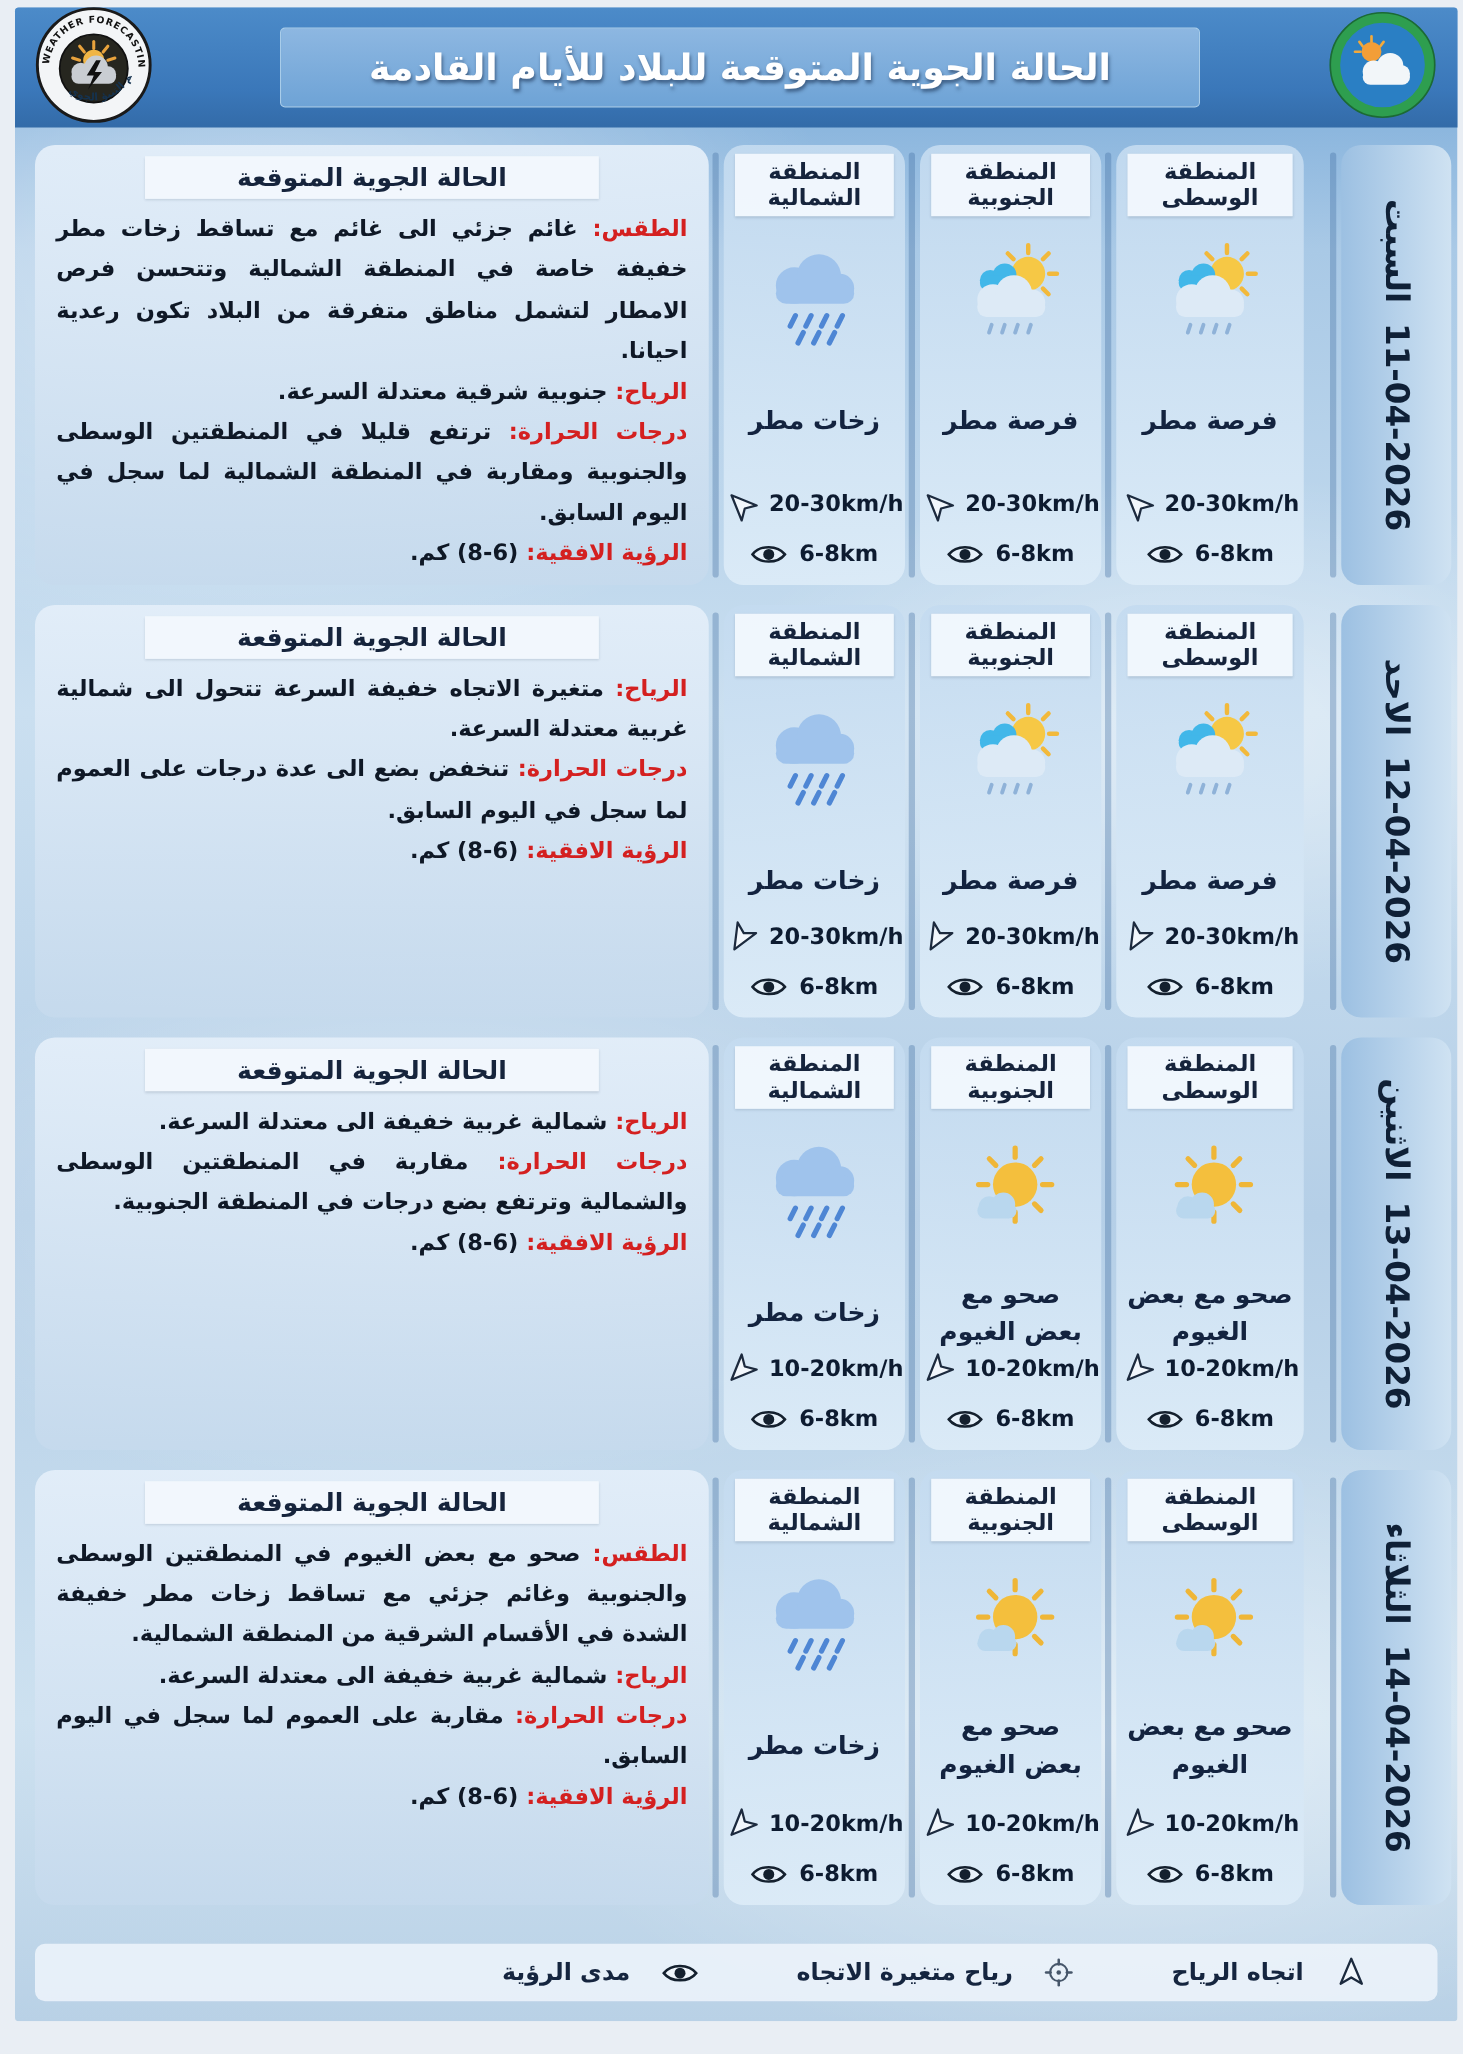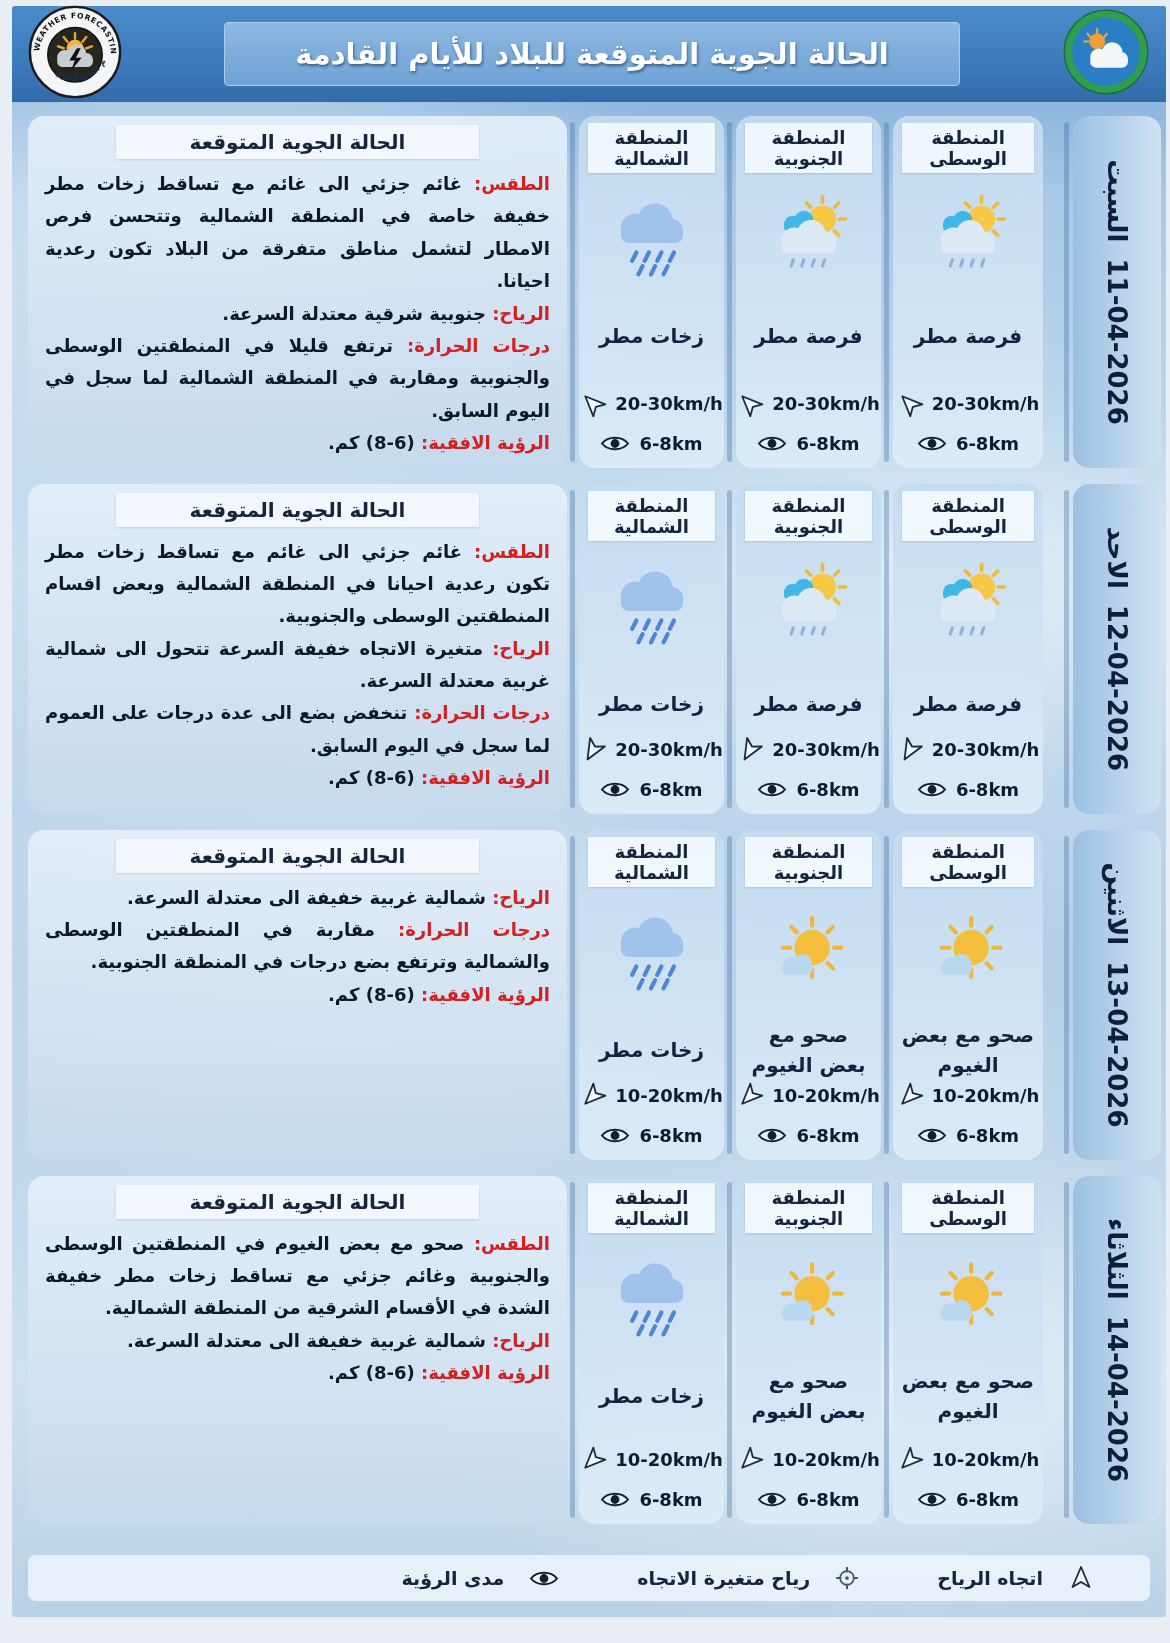--- a/index.html
+++ b/index.html
@@ -332,21 +332,20 @@
       </div>
     </div>
 
   </section>
 
   <section class="day-row">
 
     <div class="panel forecast-panel">
       <div class="pill">الحالة الجوية المتوقعة</div>
       <div class="forecast-text">
-        <div class="f-line"><span class="lbl">الطقس:</span> <span>غائم جزئي الى غائم مع تساقط زخات مطر تكون رعدية احيانا في المنطقة الشمالية وبعض اقسام المنطقتين الوسطى والجنوبية.</span></div>
         <div class="f-line"><span class="lbl">الرياح:</span> <span>متغيرة الاتجاه خفيفة السرعة تتحول الى شمالية غربية معتدلة السرعة.</span></div>
         <div class="f-line"><span class="lbl">درجات الحرارة:</span> <span>تنخفض بضع الى عدة درجات على العموم لما سجل في اليوم السابق.</span></div>
         <div class="f-line"><span class="lbl">الرؤية الافقية:</span> <span>(6-8) كم.</span></div>
       </div>
     </div>
 
     <div class="panel region-panel">
       <div class="pill">المنطقة الشمالية</div>
       <div class="region-icon">
               <svg viewBox="0 0 90 90" width="94" height="94">
@@ -645,20 +644,21 @@
 
   </section>
 
   <section class="day-row">
 
     <div class="panel forecast-panel">
       <div class="pill">الحالة الجوية المتوقعة</div>
       <div class="forecast-text">
         <div class="f-line"><span class="lbl">الطقس:</span> <span>صحو مع بعض الغيوم في المنطقتين الوسطى والجنوبية وغائم جزئي مع تساقط زخات مطر خفيفة الشدة في الأقسام الشرقية من المنطقة الشمالية.</span></div>
         <div class="f-line"><span class="lbl">الرياح:</span> <span>شمالية غربية خفيفة الى معتدلة السرعة.</span></div>
+        <div class="f-line"><span class="lbl">درجات الحرارة:</span> <span>مقاربة على العموم لما سجل في اليوم السابق.</span></div>
         <div class="f-line"><span class="lbl">الرؤية الافقية:</span> <span>(6-8) كم.</span></div>
       </div>
     </div>
 
     <div class="panel region-panel">
       <div class="pill">المنطقة الشمالية</div>
       <div class="region-icon">
               <svg viewBox="0 0 90 90" width="94" height="94">
     <g fill="#9fc3ec">
                   <circle cx="29" cy="33" r="14"></circle>

